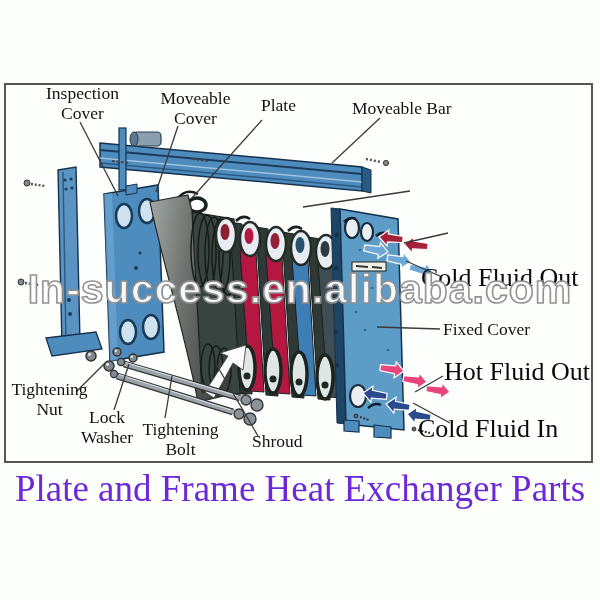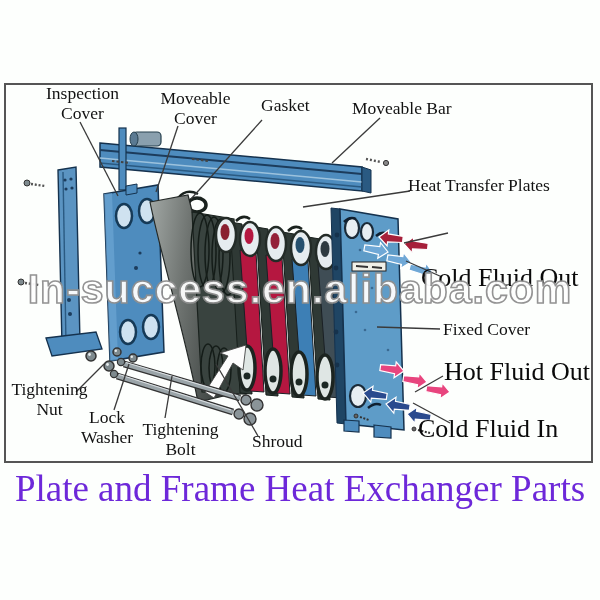--- a/index.html
+++ b/index.html
@@ -214,23 +214,22 @@
       <line x1="450" y1="423" x2="413" y2="403"></line>
       <line x1="76" y1="392" x2="104" y2="364"></line>
       <line x1="114" y1="410" x2="129" y2="364"></line>
       <line x1="165" y1="418" x2="172" y2="376"></line>
       <line x1="258" y1="436" x2="216" y2="364"></line>
     </g>
   </svg>
 
   <div class="part-label" style="left:25px;top:84px;width:115px;">Inspection Cover</div>
   <div class="part-label" style="left:148px;top:89px;width:95px;">Moveable Cover</div>
-  <div class="part-label single" style="left:261px;top:96px;">Gasket</div>
+  <div class="part-label single" style="left:261px;top:96px;">Plate</div>
   <div class="part-label single" style="left:352px;top:99px;">Moveable Bar</div>
-  <div class="part-label single" style="left:408px;top:176px;">Heat Transfer Plates</div>
   <div class="fluid-label" style="left:421px;top:265px;">Cold Fluid Out</div>
   <div class="part-label single" style="left:443px;top:320px;">Fixed Cover</div>
   <div class="fluid-label" style="left:444px;top:359px;">Hot Fluid Out</div>
   <div class="fluid-label" style="left:418px;top:416px;">Cold Fluid In</div>
   <div class="part-label" style="left:2px;top:380px;width:95px;">Tightening Nut</div>
   <div class="part-label" style="left:68px;top:408px;width:78px;">Lock Washer</div>
   <div class="part-label" style="left:133px;top:420px;width:95px;">Tightening Bolt</div>
   <div class="part-label single" style="left:252px;top:432px;">Shroud</div>
 
   <div class="watermark">In-success.en.alibaba.com</div>

